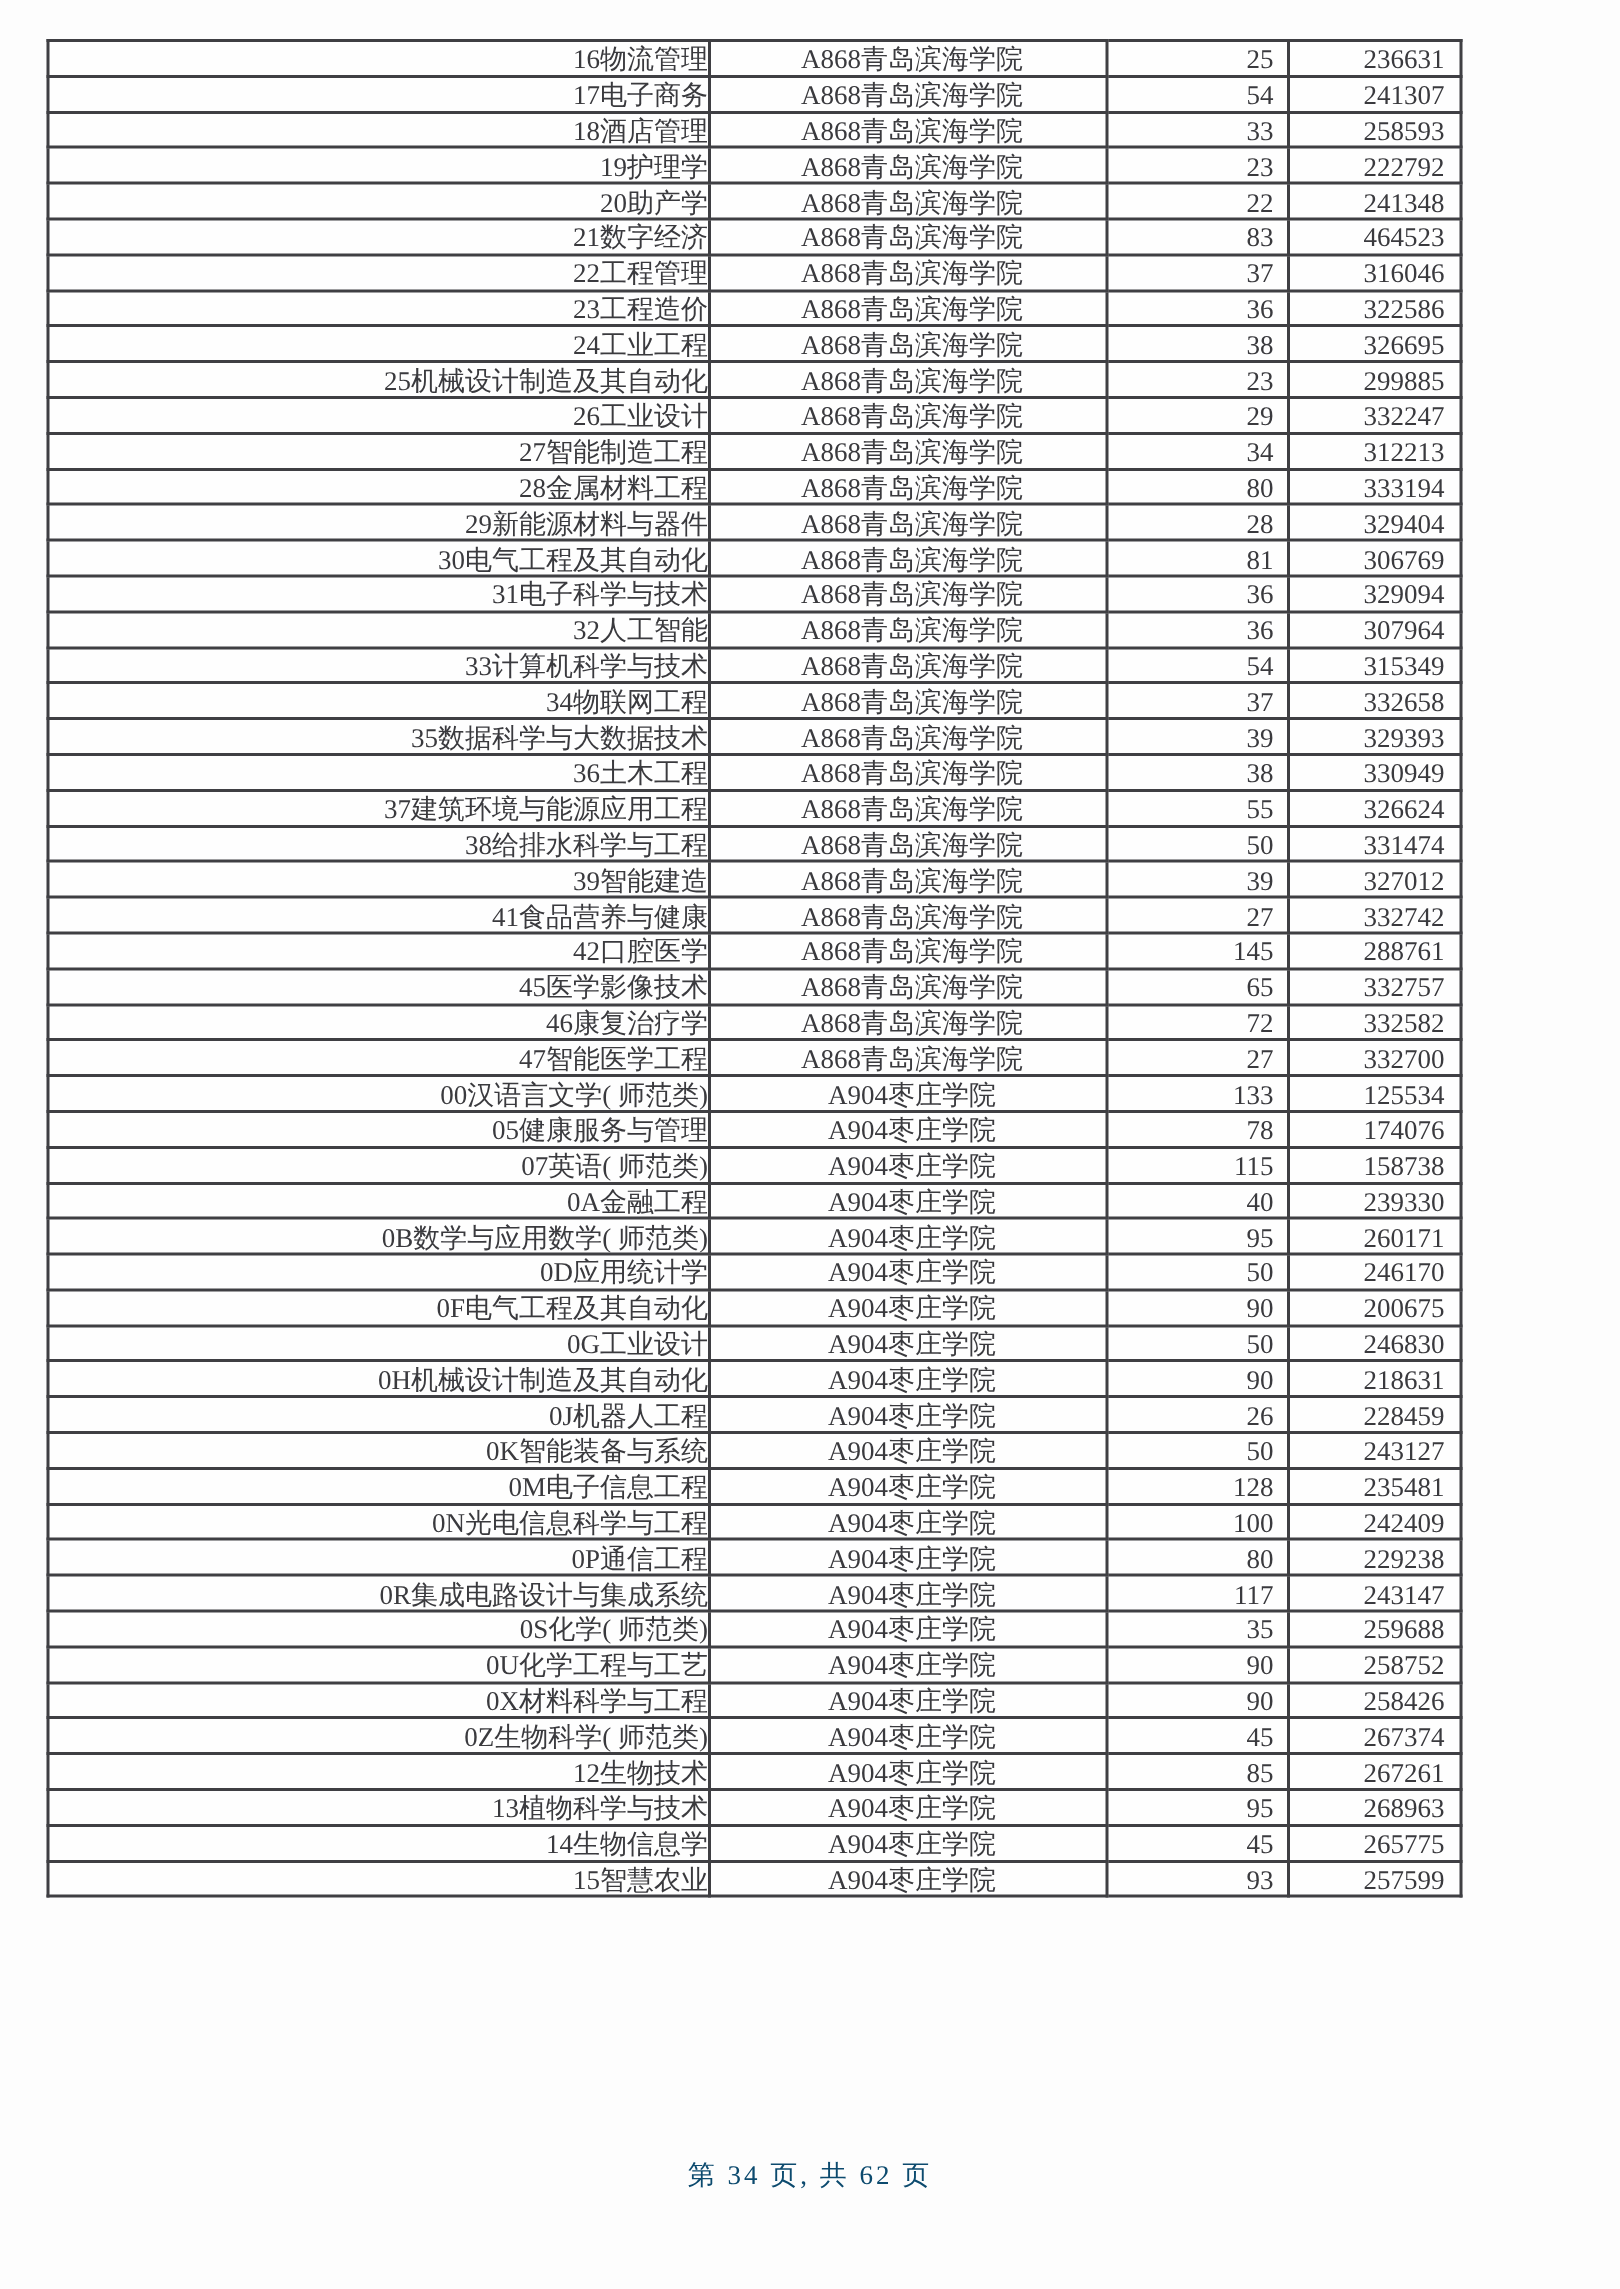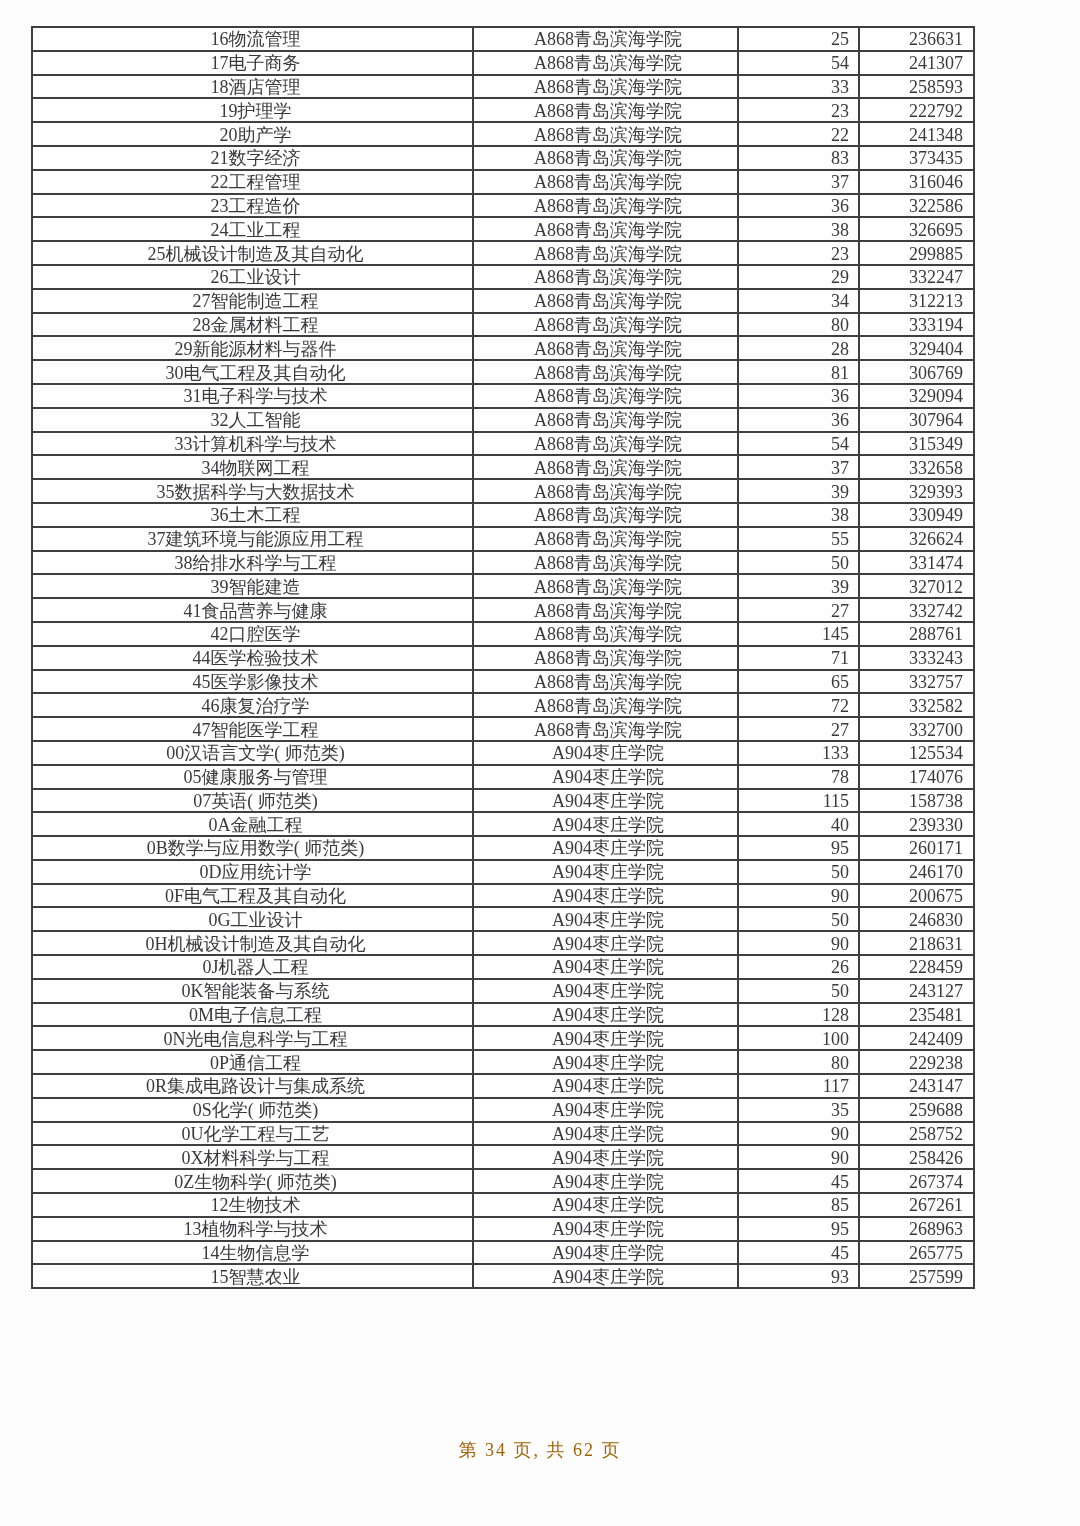--- a/index.html
+++ b/index.html
@@ -30,33 +30,33 @@
     border: 2px solid #3f3f43;
     height: 23.8px;
     font-size: 18px;
     line-height: 1;
     color: #3a3a3e;
     white-space: nowrap;
     overflow: hidden;
     vertical-align: middle;
     padding-top: 1px;
   }
-  td.col-major { padding-left: 6px; text-align: center; font-family: Liberation Serif, serif; }
+  td.col-major { padding-left: 6px; text-align: right; font-family: Liberation Serif, serif; }
   td.col-school { padding-left: 5px; text-align: center; }
   td.col-count { padding-right: 9px; text-align: right; margin-left: 41px; }
   td.col-rank { padding-right: 10px; text-align: right; font-family: Liberation Serif, serif; }
   .page-footer {
     position: absolute;
     left: 0;
     top: 1438px;
     width: 1080px;
     text-align: center;
     font-size: 18px;
     letter-spacing: 2px;
-    color: #a16207;
+    color: #0c4a6e;
   }
 </style>
 </head>
 <body>
 
 <div class="page">
 
   <table class="data-table">
     <colgroup>
       <col style="width:441px">
@@ -97,21 +97,21 @@
       <td class="col-major">20助产学</td>
       <td class="col-school">A868青岛滨海学院</td>
       <td class="col-count">22</td>
       <td class="col-rank">241348</td>
     </tr>
 
     <tr>
       <td class="col-major">21数字经济</td>
       <td class="col-school">A868青岛滨海学院</td>
       <td class="col-count">83</td>
-      <td class="col-rank">373435</td>
+      <td class="col-rank">464523</td>
     </tr>
 
     <tr>
       <td class="col-major">22工程管理</td>
       <td class="col-school">A868青岛滨海学院</td>
       <td class="col-count">37</td>
       <td class="col-rank">316046</td>
     </tr>
 
     <tr>
@@ -241,26 +241,20 @@
     </tr>
 
     <tr>
       <td class="col-major">42口腔医学</td>
       <td class="col-school">A868青岛滨海学院</td>
       <td class="col-count">145</td>
       <td class="col-rank">288761</td>
     </tr>
 
 
-    <tr>
-      <td class="col-major">44医学检验技术</td>
-      <td class="col-school">A868青岛滨海学院</td>
-      <td class="col-count">71</td>
-      <td class="col-rank">333243</td>
-    </tr>
 
     <tr>
       <td class="col-major">45医学影像技术</td>
       <td class="col-school">A868青岛滨海学院</td>
       <td class="col-count">65</td>
       <td class="col-rank">332757</td>
     </tr>
 
     <tr>
       <td class="col-major">46康复治疗学</td>

